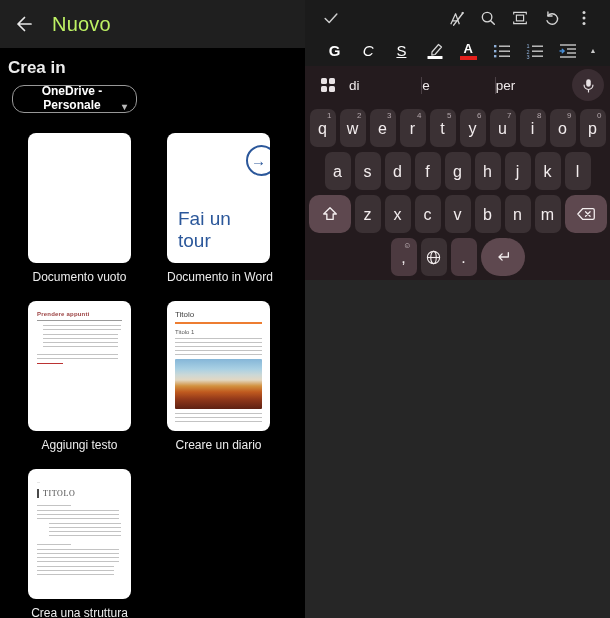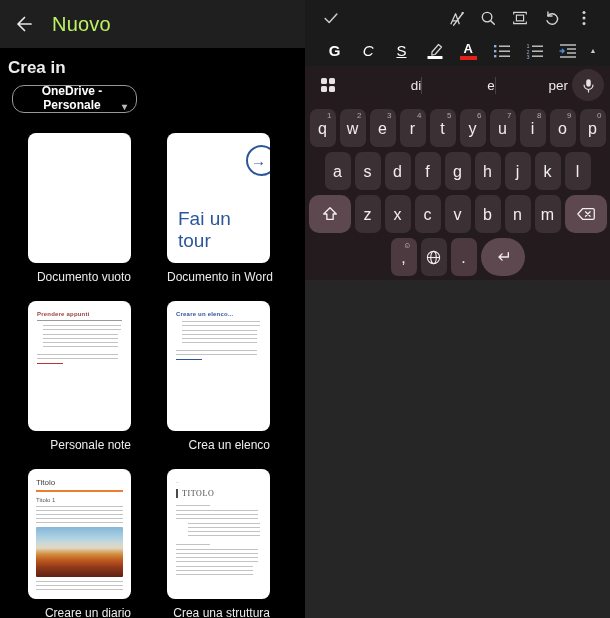--- a/index.html
+++ b/index.html
@@ -14,21 +14,21 @@
   .create-in { padding: 10px 8px 0 8px; }
   .create-in-label { color: #ececec; font-size: 17px; font-weight: 700; margin-bottom: 7px; }
   .dropdown { margin-left: 4px; width: 125px; height: 28px; background: #000; border: 1px solid #989898; border-radius: 12px;
               color: #fff; font-size: 12px; font-weight: 700; display: flex; align-items: flex-end; justify-content: space-between;
               padding: 0 9px; cursor: pointer; font-family: inherit; }
   .caret { color: #b9b9b9; font-size: 10px; }
 
   .tpl-grid { margin: 20px 28px 0 28px; display: grid; grid-template-columns: 103px 103px; column-gap: 36px; row-gap: 17px; }
   .tpl { cursor: pointer; }
   .card { width: 103px; height: 130px; background: #fff; border-radius: 8px; position: relative; overflow: hidden; }
-  .tpl-label { text-align: right; color: #ececec; font-size: 12px; margin-top: 7px; white-space: nowrap; }
+  .tpl-label { text-align: center; color: #ececec; font-size: 12px; margin-top: 7px; white-space: nowrap; }
 
   
   .tour-circle { position: absolute; top: 12px; right: -7px; width: 31px; height: 31px; border: 2.5px solid #2b579a;
                  border-radius: 50%; display: flex; align-items: center; justify-content: center; }
   .tour-arrow { color: #2b579a; font-size: 15px; font-weight: 700; margin-right: 6px; }
   .tour-text { position: absolute; left: 11px; bottom: 12px; color: #2b579a; font-size: 19px; line-height: 1.12; width: 70px; }
 
   
   .pv { position: absolute; inset: 0; padding: 10px 9px; }
   .pv-head { font-size: 6px; font-weight: 700; letter-spacing: .2px; }
@@ -75,21 +75,21 @@
   .color-bar { width: 17px; height: 4px; margin-top: 1px; }
   .color-bar.red { background: #e3201c; }
   .collapse-tri { color: #c9c9c9; font-size: 7px; flex: 0 0 16px; text-align: center; cursor: pointer; }
 
   
   .kb { background: #241b1e; padding: 0 3px 4px 3px; }
   .sugg-row { height: 38px; display: flex; align-items: center; padding: 0 3px; }
   .sugg-btn { width: 34px; height: 34px; background: none; border: none; display: flex; align-items: center; justify-content: center; cursor: pointer; }
   .sugg-mic { background: #3a2d32; border-radius: 50%; width: 32px; height: 32px; }
   .sugg-cells { flex: 1; display: flex; align-items: center; margin: 0 4px; }
-  .sugg { flex: 1; text-align: right; color: #efe9ea; font-size: 13.5px; cursor: pointer; }
+  .sugg { flex: 1; text-align: left; color: #efe9ea; font-size: 13.5px; cursor: pointer; }
   .sugg-div { width: 1px; height: 17px; background: #4b4045; }
 
   .krow { display: flex; justify-content: center; gap: 4px; margin-top: 5px; }
   .krow-inner { display: flex; gap: 4px; }
   .key { position: relative; width: 26px; height: 38px; background: #3b3134; border: none; border-radius: 7px;
          color: #f3edee; font-size: 16px; font-family: inherit; cursor: pointer; display: flex; align-items: center; justify-content: center; }
   .key .sup { position: absolute; top: 2px; right: 4px; font-size: 8px; color: #b3a7ab; }
   .key .cap { line-height: 1; padding-top: 2px; }
   .key.special { background: #5e484f; width: 42px; border-radius: 10px; }
   .key.pill { background: #5e484f; width: 44px; border-radius: 19px; font-size: 12px; font-weight: 700; }
@@ -141,35 +141,23 @@
         <div class="card">
           <div class="pv">
             <div class="pv-head maroon">Prendere appunti</div>
             <div class="pv-rule"></div>
             <div class="tlines ind" style="height:5px;width:92%;margin-top:3px;"></div>
             <div class="tlines ind" style="height:13px;width:88%;margin-top:4px;"></div>
             <div class="tlines" style="height:5px;width:95%;margin-top:7px;"></div>
             <div class="pv-link maroon"></div>
           </div>
         </div>
-        <div class="tpl-label">Personale note</div>
-      </div>
-
-      <div class="tpl">
-        <div class="card">
-          <div class="pv">
-            <div class="pv-head blue">Creare un elenco...</div>
-            <div class="tlines ind" style="height:5px;width:92%;margin-top:4px;"></div>
-            <div class="tlines ind" style="height:13px;width:88%;margin-top:4px;"></div>
-            <div class="tlines" style="height:5px;width:95%;margin-top:7px;"></div>
-            <div class="pv-link blue"></div>
-          </div>
-        </div>
-        <div class="tpl-label">Crea un elenco</div>
-      </div>
+        <div class="tpl-label">Aggiungi testo</div>
+      </div>
+
 
       <div class="tpl">
         <div class="card">
           <div class="pv" style="padding:9px 8px;">
             <div class="j-title">Titolo</div>
             <div class="j-rule"></div>
             <div class="j-sub">Titolo 1</div>
             <div class="tlines" style="height:5px;width:100%;"></div>
             <div class="tlines" style="height:9px;width:100%;margin-top:3px;"></div>
             <div class="j-photo"></div>

